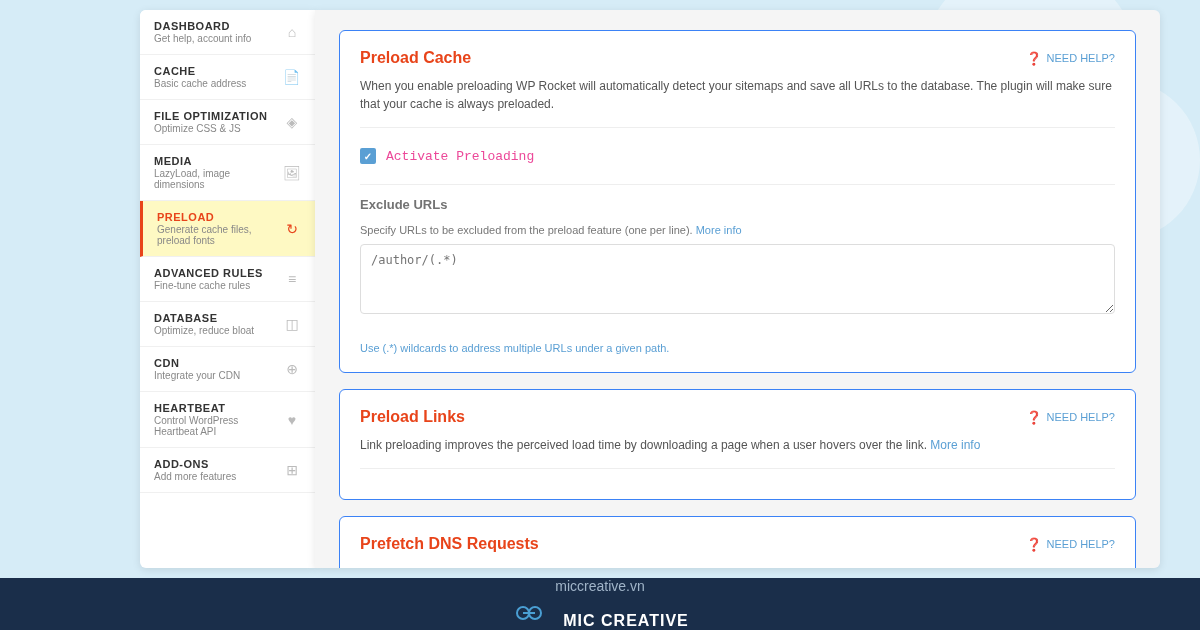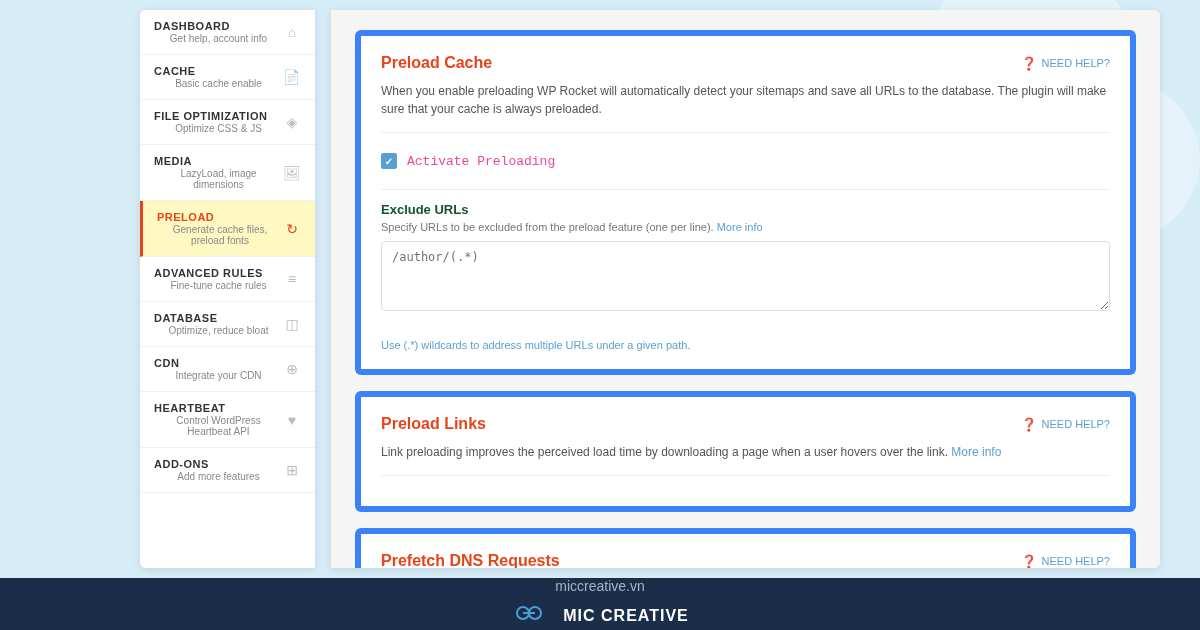--- a/index.html
+++ b/index.html
@@ -34,21 +34,21 @@
       padding: 0 24px;
       z-index: 10;
       flex-direction: column;
     }
     .footer-left {
       color: #a0b4c8;
       font-size: 14px;
     }
     .footer-right {
       display: flex;
-      align-items: center;
+      align-items: flex-end;
       gap: 16px;
     }
     .footer-logo-icon {
       color: #4a9fd4;
       font-size: 22px;
       font-weight: bold;
     }
     .footer-brand {
       color: #ffffff;
       font-size: 16px;
@@ -57,21 +57,21 @@
     }
 
     
     .main-wrapper {
       position: absolute;
       top: 10px;
       left: 140px;
       right: 40px;
       bottom: 62px;
       display: flex;
-      gap: 16px;
+      gap: 0;
     }
 
     
     .sidebar {
       width: 175px;
       background: #ffffff;
       border-radius: 6px 0 0 6px;
       overflow: hidden;
       flex-shrink: 0;
       box-shadow: 0 2px 8px rgba(0,0,0,0.1);
@@ -95,21 +95,20 @@
       font-weight: 700;
       color: #333;
       letter-spacing: 0.5px;
       text-transform: uppercase;
     }
     .sidebar-item.active .sidebar-item-title { color: #e8441a; }
     .sidebar-item-subtitle {
       font-size: 10px;
       color: #888;
       margin-top: 1px;
-      text-align: center;
     }
     .sidebar-icon {
       color: #bbb;
       font-size: 14px;
       width: 18px;
       text-align: center;
     }
     .sidebar-item.active .sidebar-icon { color: #e8441a; }
 
     
@@ -121,21 +120,21 @@
       padding: 20px 24px;
       box-shadow: 0 2px 8px rgba(0,0,0,0.1);
     }
 
     
     .section {
       background: #fff;
       border-radius: 6px;
       margin-bottom: 16px;
       padding: 18px 20px;
-      border: 6px solid #3b82f6;
+      border: 1px solid #3b82f6;
     }
     .section-header {
       display: flex;
       justify-content: space-between;
       align-items: center;
       margin-bottom: 10px;
     }
     .section-title {
       font-size: 16px;
       font-weight: 700;
@@ -199,22 +198,22 @@
       font-size: 13px;
       color: #ec4899;
       font-weight: 500;
       font-family: Liberation Mono, monospace;
     }
 
     
     .field-label {
       font-size: 13px;
       font-weight: 600;
-      color: #14532d;
-      margin-bottom: 4px;
+      color: #737373;
+      margin-bottom: 12px;
     }
     .field-desc {
       font-size: 11px;
       color: #777;
       margin-bottom: 8px;
     }
     .field-desc a {
       color: #5a9fd4;
       text-decoration: none;
     }
@@ -249,21 +248,21 @@
   <div class="sidebar-item">
       <div class="sidebar-item-content">
         <div class="sidebar-item-title">DASHBOARD</div>
         <div class="sidebar-item-subtitle">Get help, account info</div>
       </div>
       <span class="sidebar-icon">⌂</span>
     </div>
       <div class="sidebar-item">
       <div class="sidebar-item-content">
         <div class="sidebar-item-title">CACHE</div>
-        <div class="sidebar-item-subtitle">Basic cache enable</div>
+        <div class="sidebar-item-subtitle">Basic cache address</div>
       </div>
       <span class="sidebar-icon">📄</span>
     </div>
       <div class="sidebar-item">
       <div class="sidebar-item-content">
         <div class="sidebar-item-title">FILE OPTIMIZATION</div>
         <div class="sidebar-item-subtitle">Optimize CSS &amp; JS</div>
       </div>
       <span class="sidebar-icon">◈</span>
     </div>

